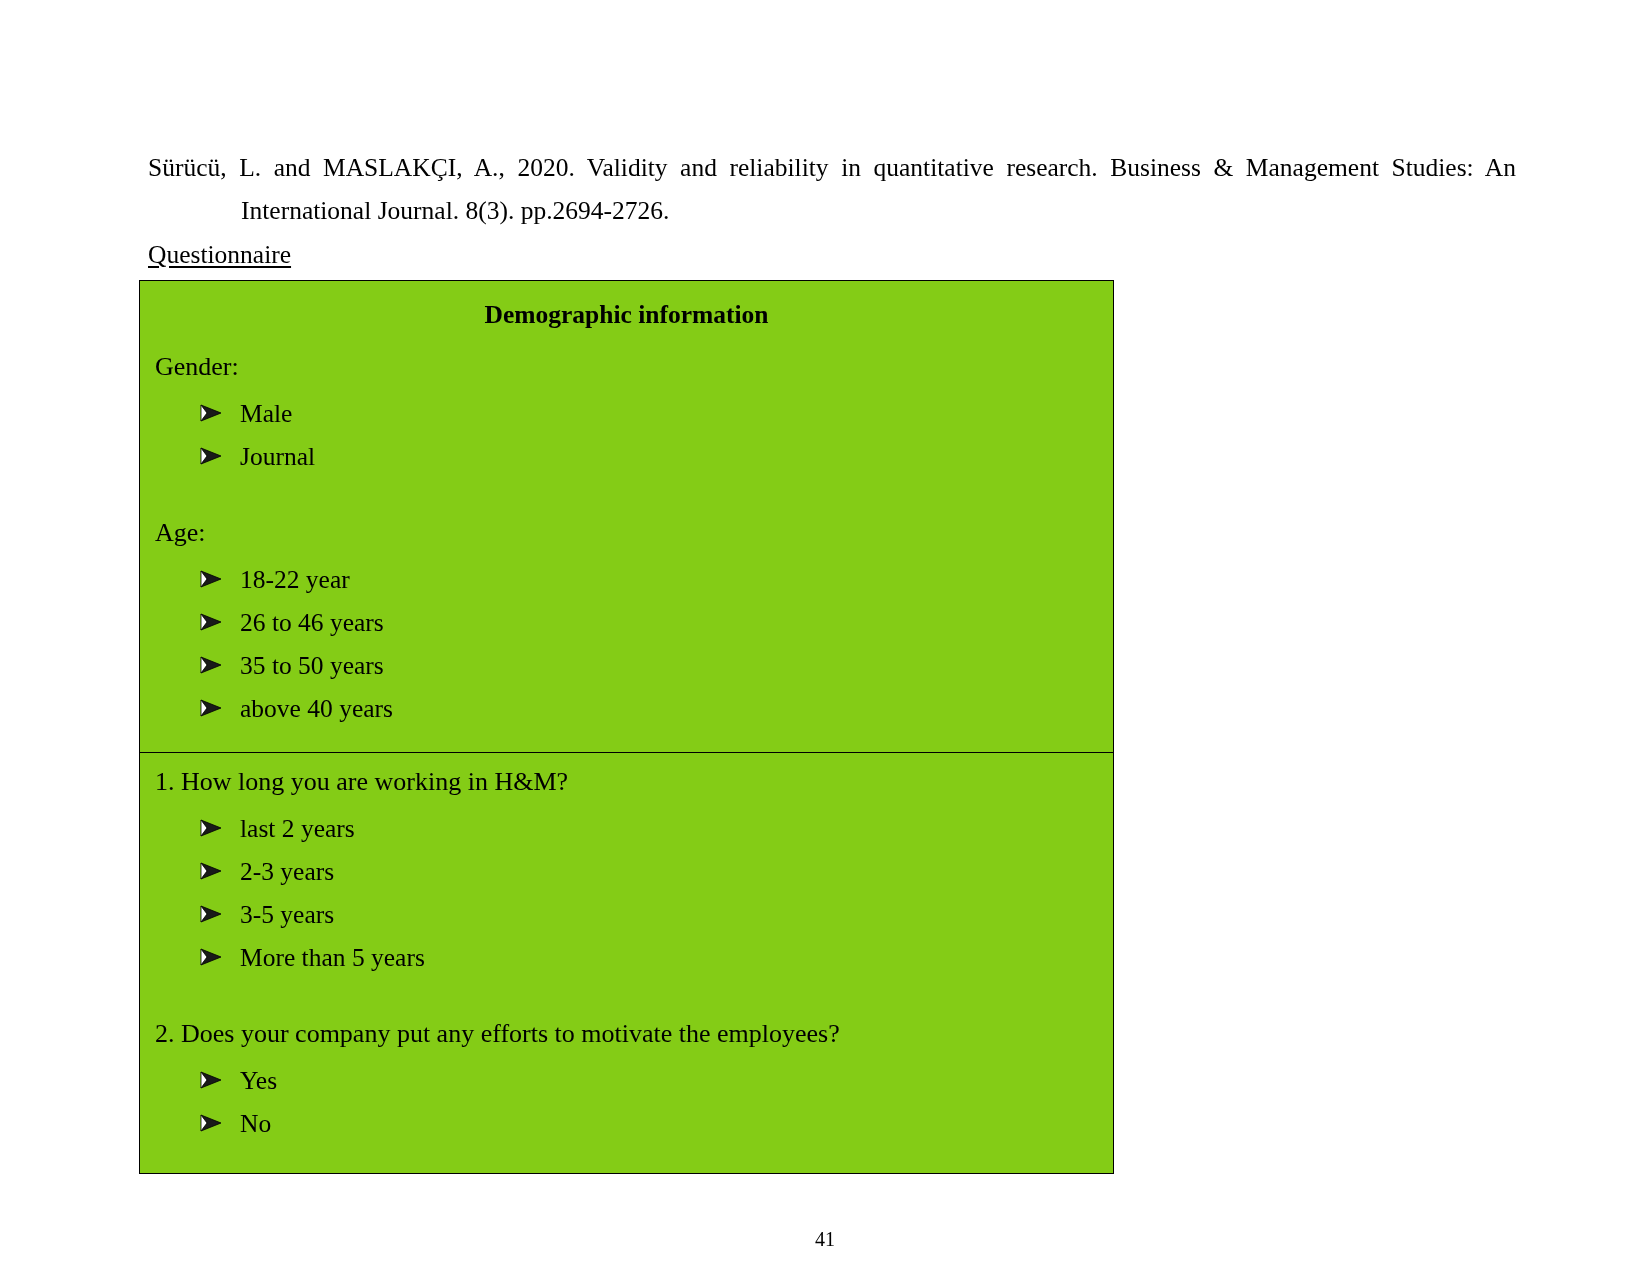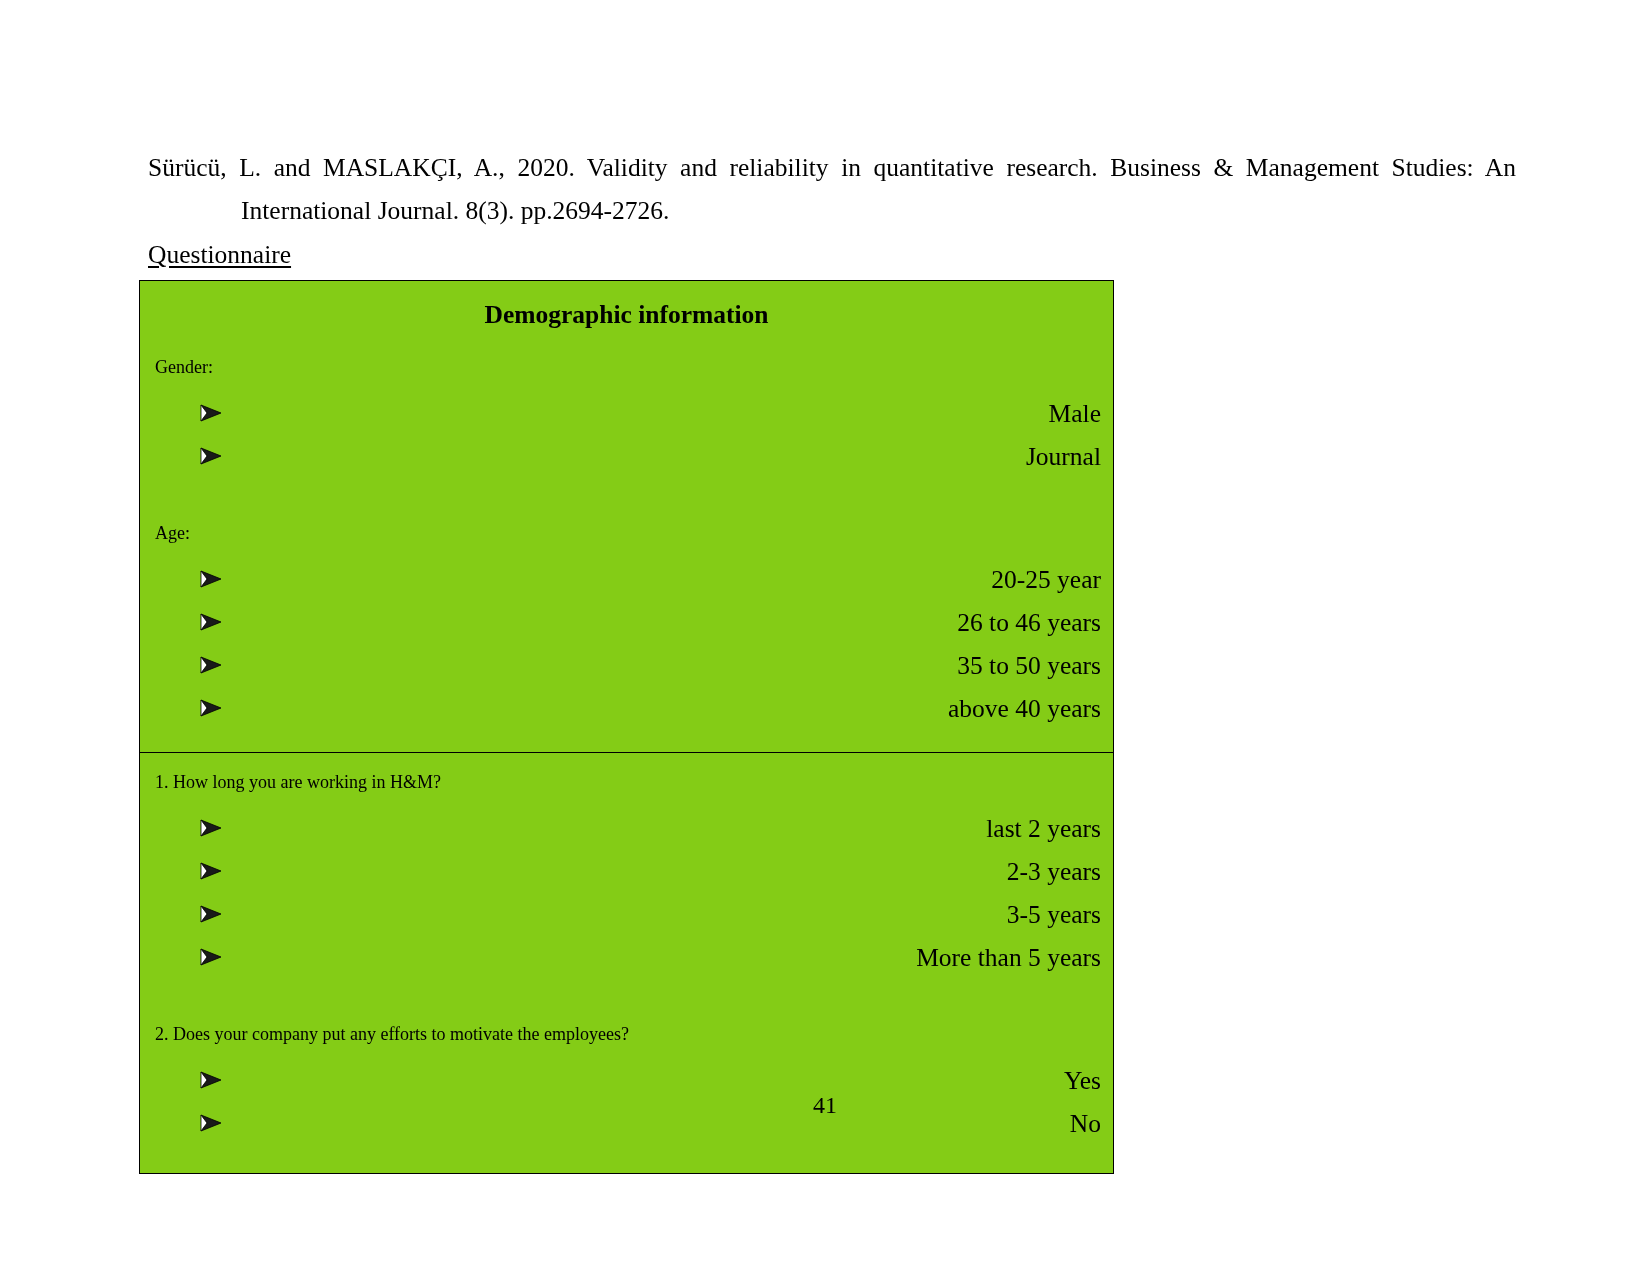--- a/index.html
+++ b/index.html
@@ -79,62 +79,61 @@
 
   .table-title {
     text-align: center;
     font-weight: bold;
     font-size: 25.5px;
     line-height: 38px;
     margin: 5px 0 14px 0;
   }
 
   .prompt {
-    font-size: 18px;
+    font-size: 26px;
     line-height: 38px;
     margin: 0 0 6px 0;
     padding-left: 3px;
   }
   .prompt.spaced {
     margin-top: 36px;
   }
 
   ul.opts {
     list-style: none;
     margin: 0;
     padding: 0 0 0 46px;
   }
   ul.opts li {
     font-size: 25.5px;
     line-height: 43px;
     position: relative;
     padding-left: 42px;
-    text-align: right;
   }
   ul.opts li .bullet {
     position: absolute;
     left: 0;
     top: 0;
     width: 28px;
     font-size: 24px;
     line-height: 43px;
     font-family: "DejaVu Sans", sans-serif;
     color: #111;
     display: inline-block;
   }
   ul.opts li .bullet svg { display: block; margin-top: 12px; }
 
   
   .page-number {
     position: absolute;
     left: 0;
-    top: 1090px;
+    top: 1224px;
     width: 1650px;
     text-align: center;
-    font-size: 24px;
+    font-size: 20px;
     line-height: 30px;
   }
 </style>
 </head>
 <body>
 
 <div class="page">
 
   <div class="reference">
     <div class="line1">Sürücü, L. and MASLAKÇI, A., 2020. Validity and reliability in quantitative research. Business &amp; Management Studies: An</div>
@@ -175,21 +174,21 @@
       <div class="prompt spaced">Age:</div>
 
       <ul class="opts">
         <li>
           <span class="bullet">
             <svg width="26" height="18" viewBox="0 0 26 18" aria-hidden="true">
               <path d="M3 1 L23 9 L3 17 L9 9 Z" fill="#1a1a1a" stroke="#000" stroke-width="0.8"></path>
               <path d="M3 1 L9 9 L3 17 Z" fill="#ffffff" stroke="#000" stroke-width="0.8"></path>
             </svg>
           </span>
-          <span>20-25 year</span>
+          <span>18-22 year</span>
         </li>
         <li>
           <span class="bullet">
             <svg width="26" height="18" viewBox="0 0 26 18" aria-hidden="true">
               <path d="M3 1 L23 9 L3 17 L9 9 Z" fill="#1a1a1a" stroke="#000" stroke-width="0.8"></path>
               <path d="M3 1 L9 9 L3 17 Z" fill="#ffffff" stroke="#000" stroke-width="0.8"></path>
             </svg>
           </span>
           <span>26 to 46 years</span>
         </li>

